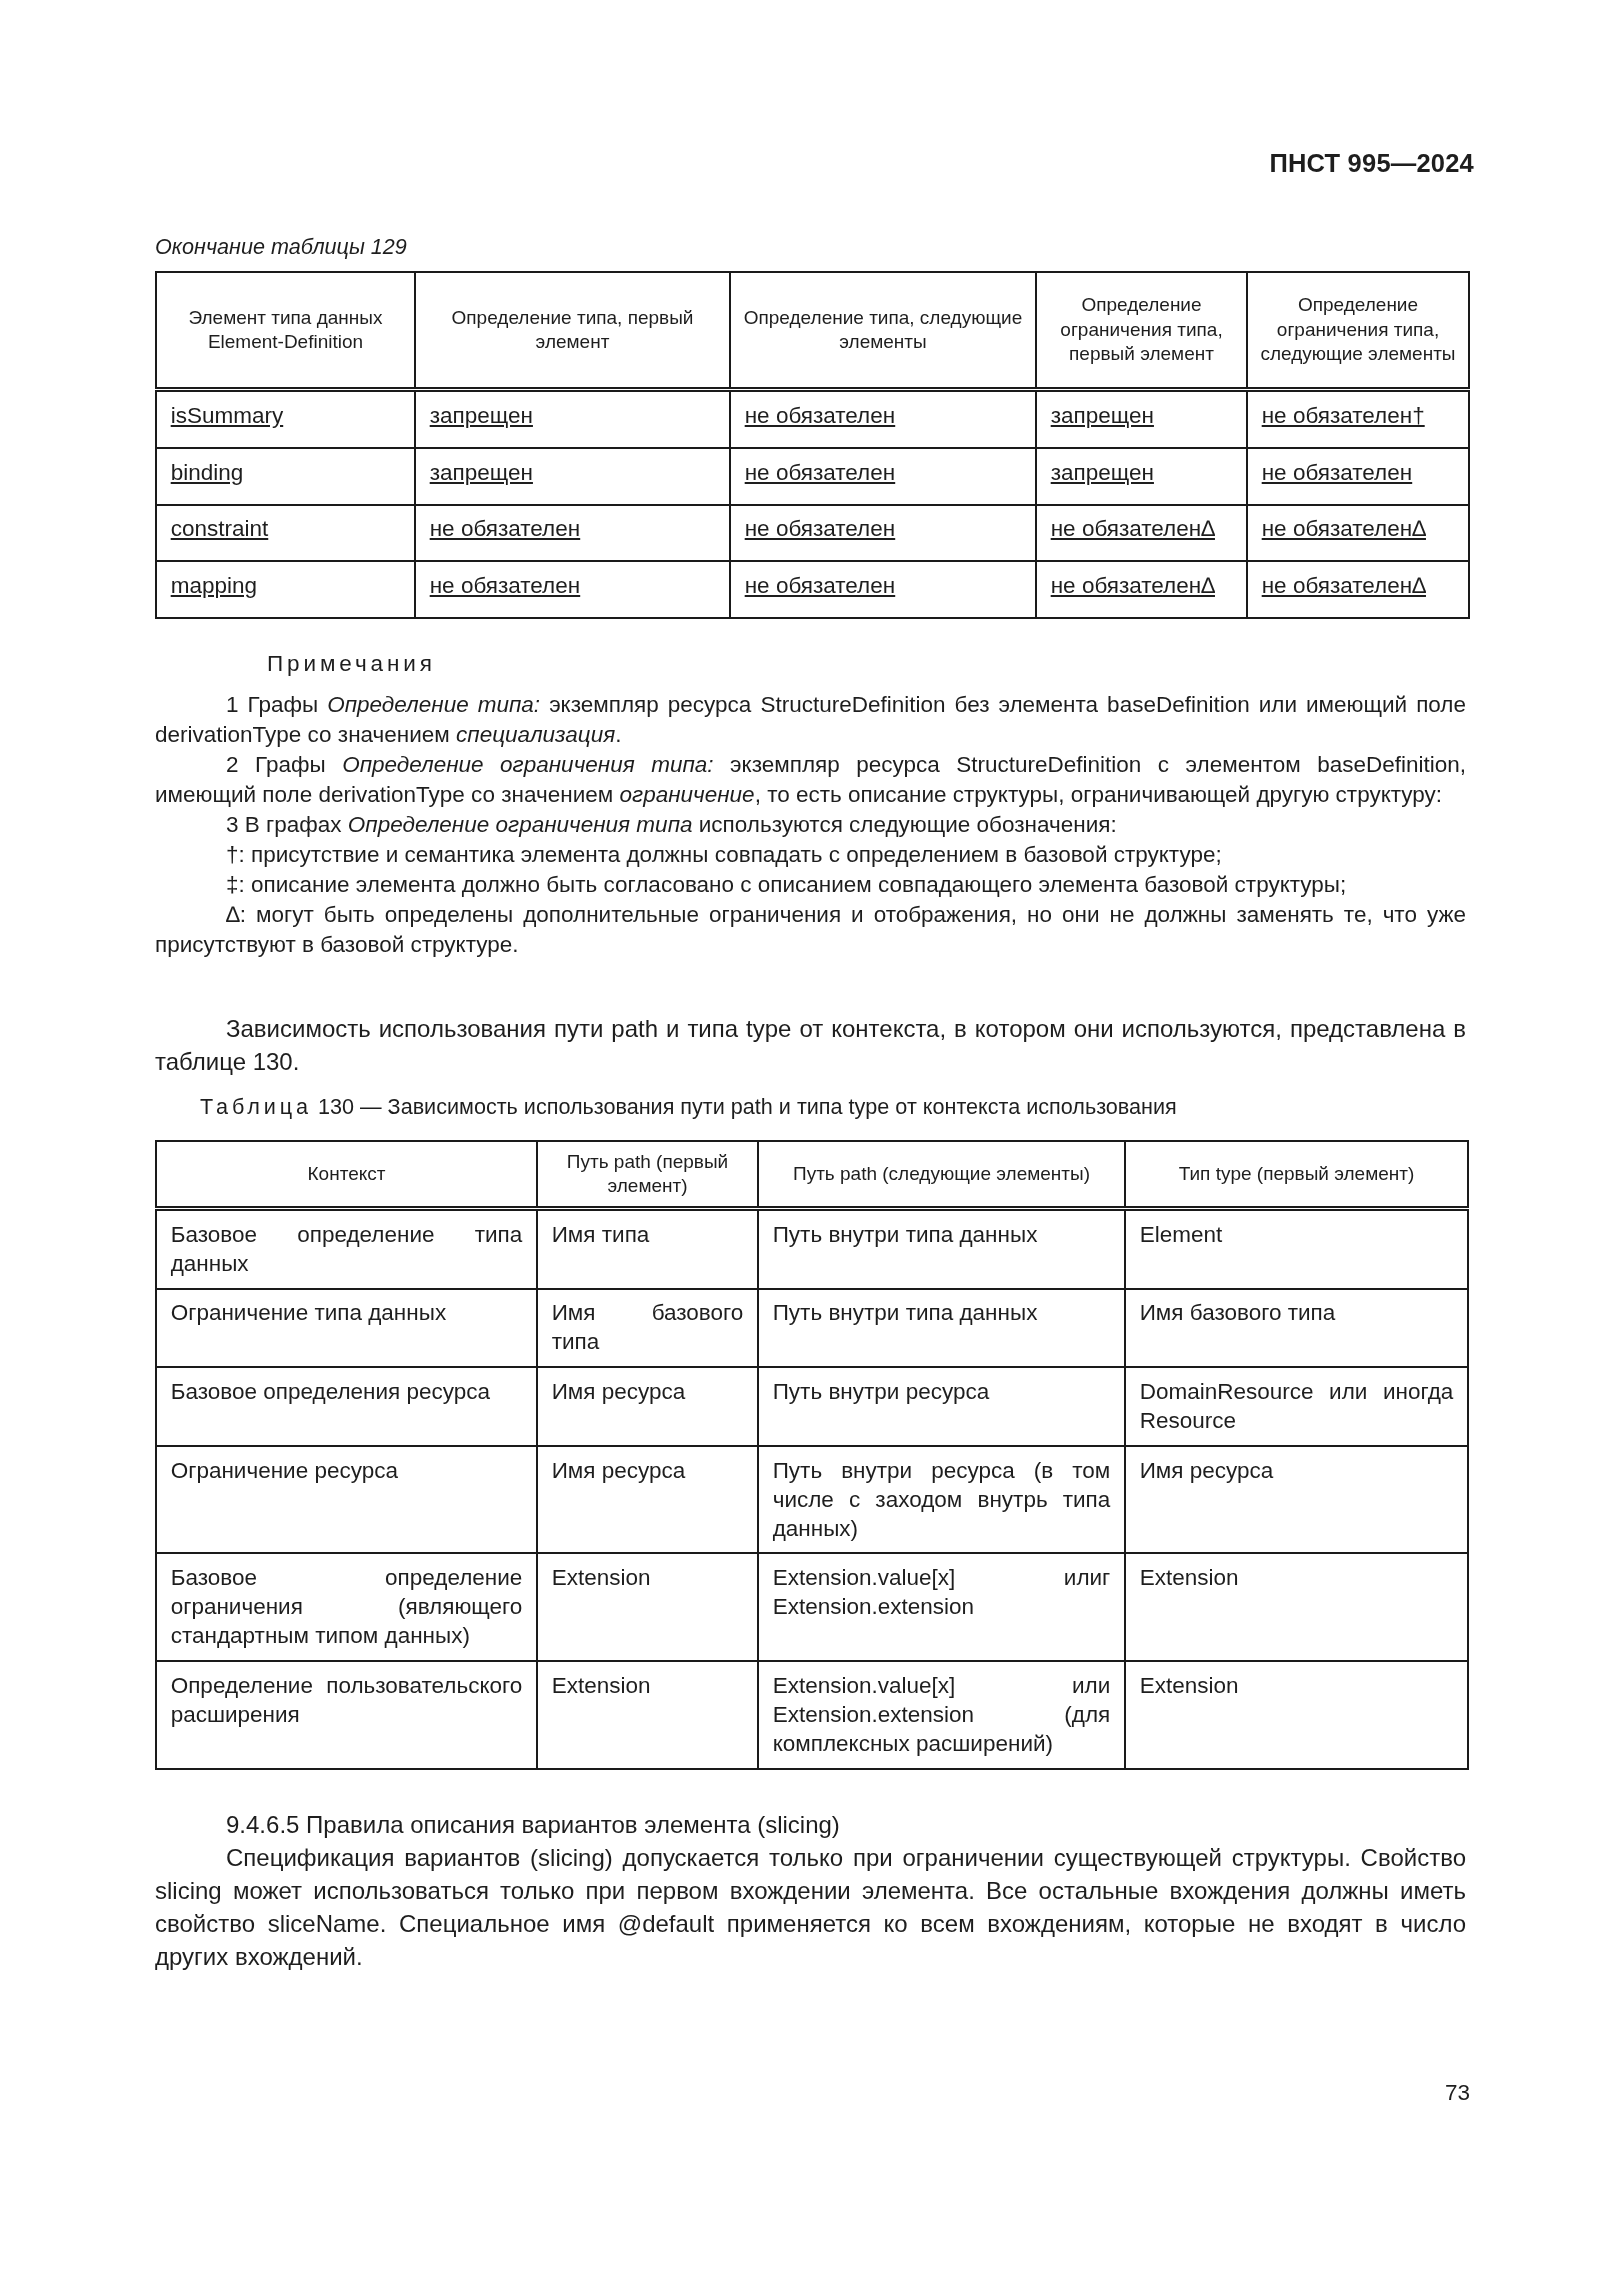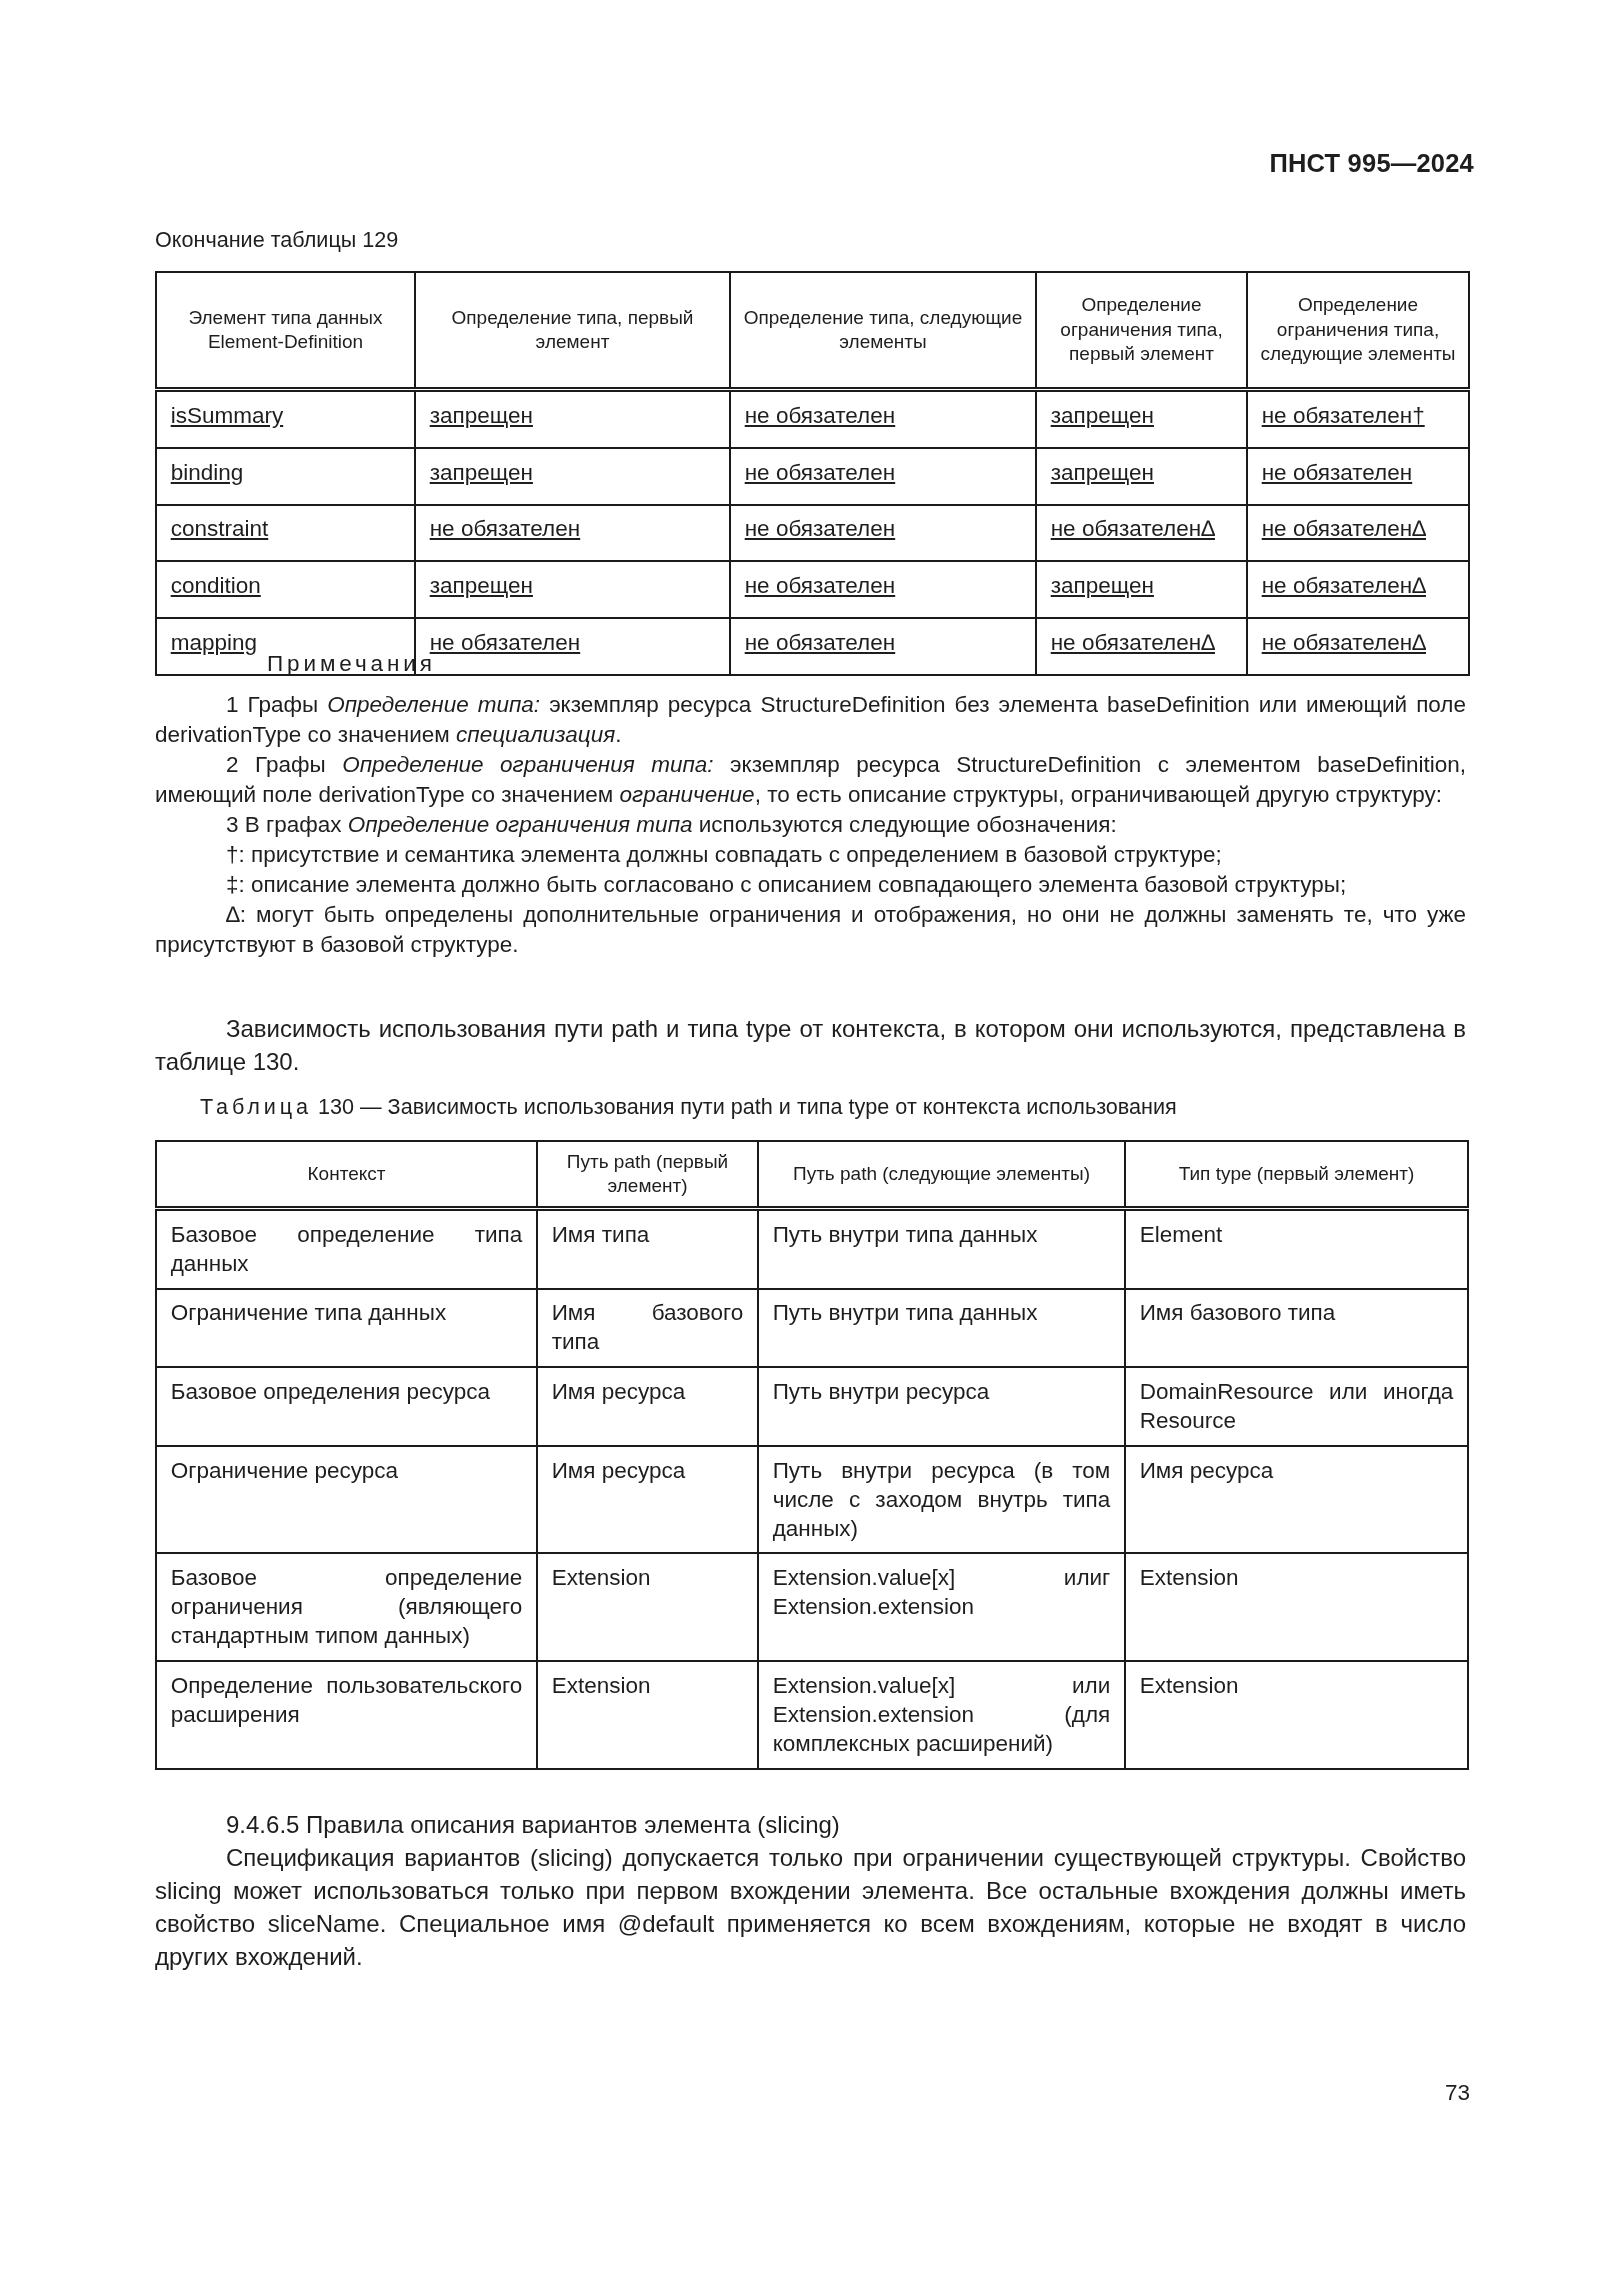--- a/index.html
+++ b/index.html
@@ -1,20 +1,20 @@
 <!DOCTYPE html>
 <html><head>
 <meta charset="utf-8">
 <style>
   html, body { margin:0; padding:0; background:#ffffff; }
   body { width:1621px; height:2293px; position:relative; overflow:hidden;
          font-family:"Liberation Sans", "DejaVu Sans", sans-serif; color:#1e1e1e; }
   .abs { position:absolute; }
   .doc-code { right:147px; top:149px; font-weight:bold; font-size:25.5px; letter-spacing:0.2px; }
-  .caption-italic { left:155px; top:227px; font-size:21.6px; }
+  .caption-italic { left:155px; top:234px; font-style:italic; font-size:21.6px; }
   table.t { position:absolute; border-collapse:collapse; font-size:22.5px; table-layout:fixed; }
   table.t td, table.t th { border:2px solid #1a1a1a; vertical-align:top; padding:0; }
   table.t th { font-weight:normal; font-size:19px; line-height:24.5px; text-align:center; vertical-align:middle; }
   table.t tr.head th { border-bottom:5.9px double #1a1a1a; }
   table.t { border:2.9px solid #1a1a1a; }
   #t129 { left:155px; top:271px; width:1311px; }
   #t129 td { height:46px; padding:8.8px 13.7px 0 13.7px; line-height:29px; white-space:nowrap;text-decoration:underline; }
   #t129 tr.head th { height:114px; }
   #t130 { left:155px; top:1140px; width:1311px; }
   #t130 td { padding:8.8px 13.7px 9.8px 13.7px; line-height:29px; }
@@ -62,27 +62,20 @@
     <td>запрещен</td>
     <td>не обязателен</td>
     <td>запрещен</td>
     <td>не обязателен</td>
   </tr>
   <tr>
     <td>constraint</td>
     <td>не обязателен</td>
     <td>не обязателен</td>
     <td>не обязателен∆</td>
-    <td>не обязателен∆</td>
-  </tr>
-  <tr>
-    <td>condition</td>
-    <td>запрещен</td>
-    <td>не обязателен</td>
-    <td>запрещен</td>
     <td>не обязателен∆</td>
   </tr>
   <tr>
     <td>mapping</td>
     <td>не обязателен</td>
     <td>не обязателен</td>
     <td>не обязателен∆</td>
     <td>не обязателен∆</td>
   </tr>
 </tbody>

